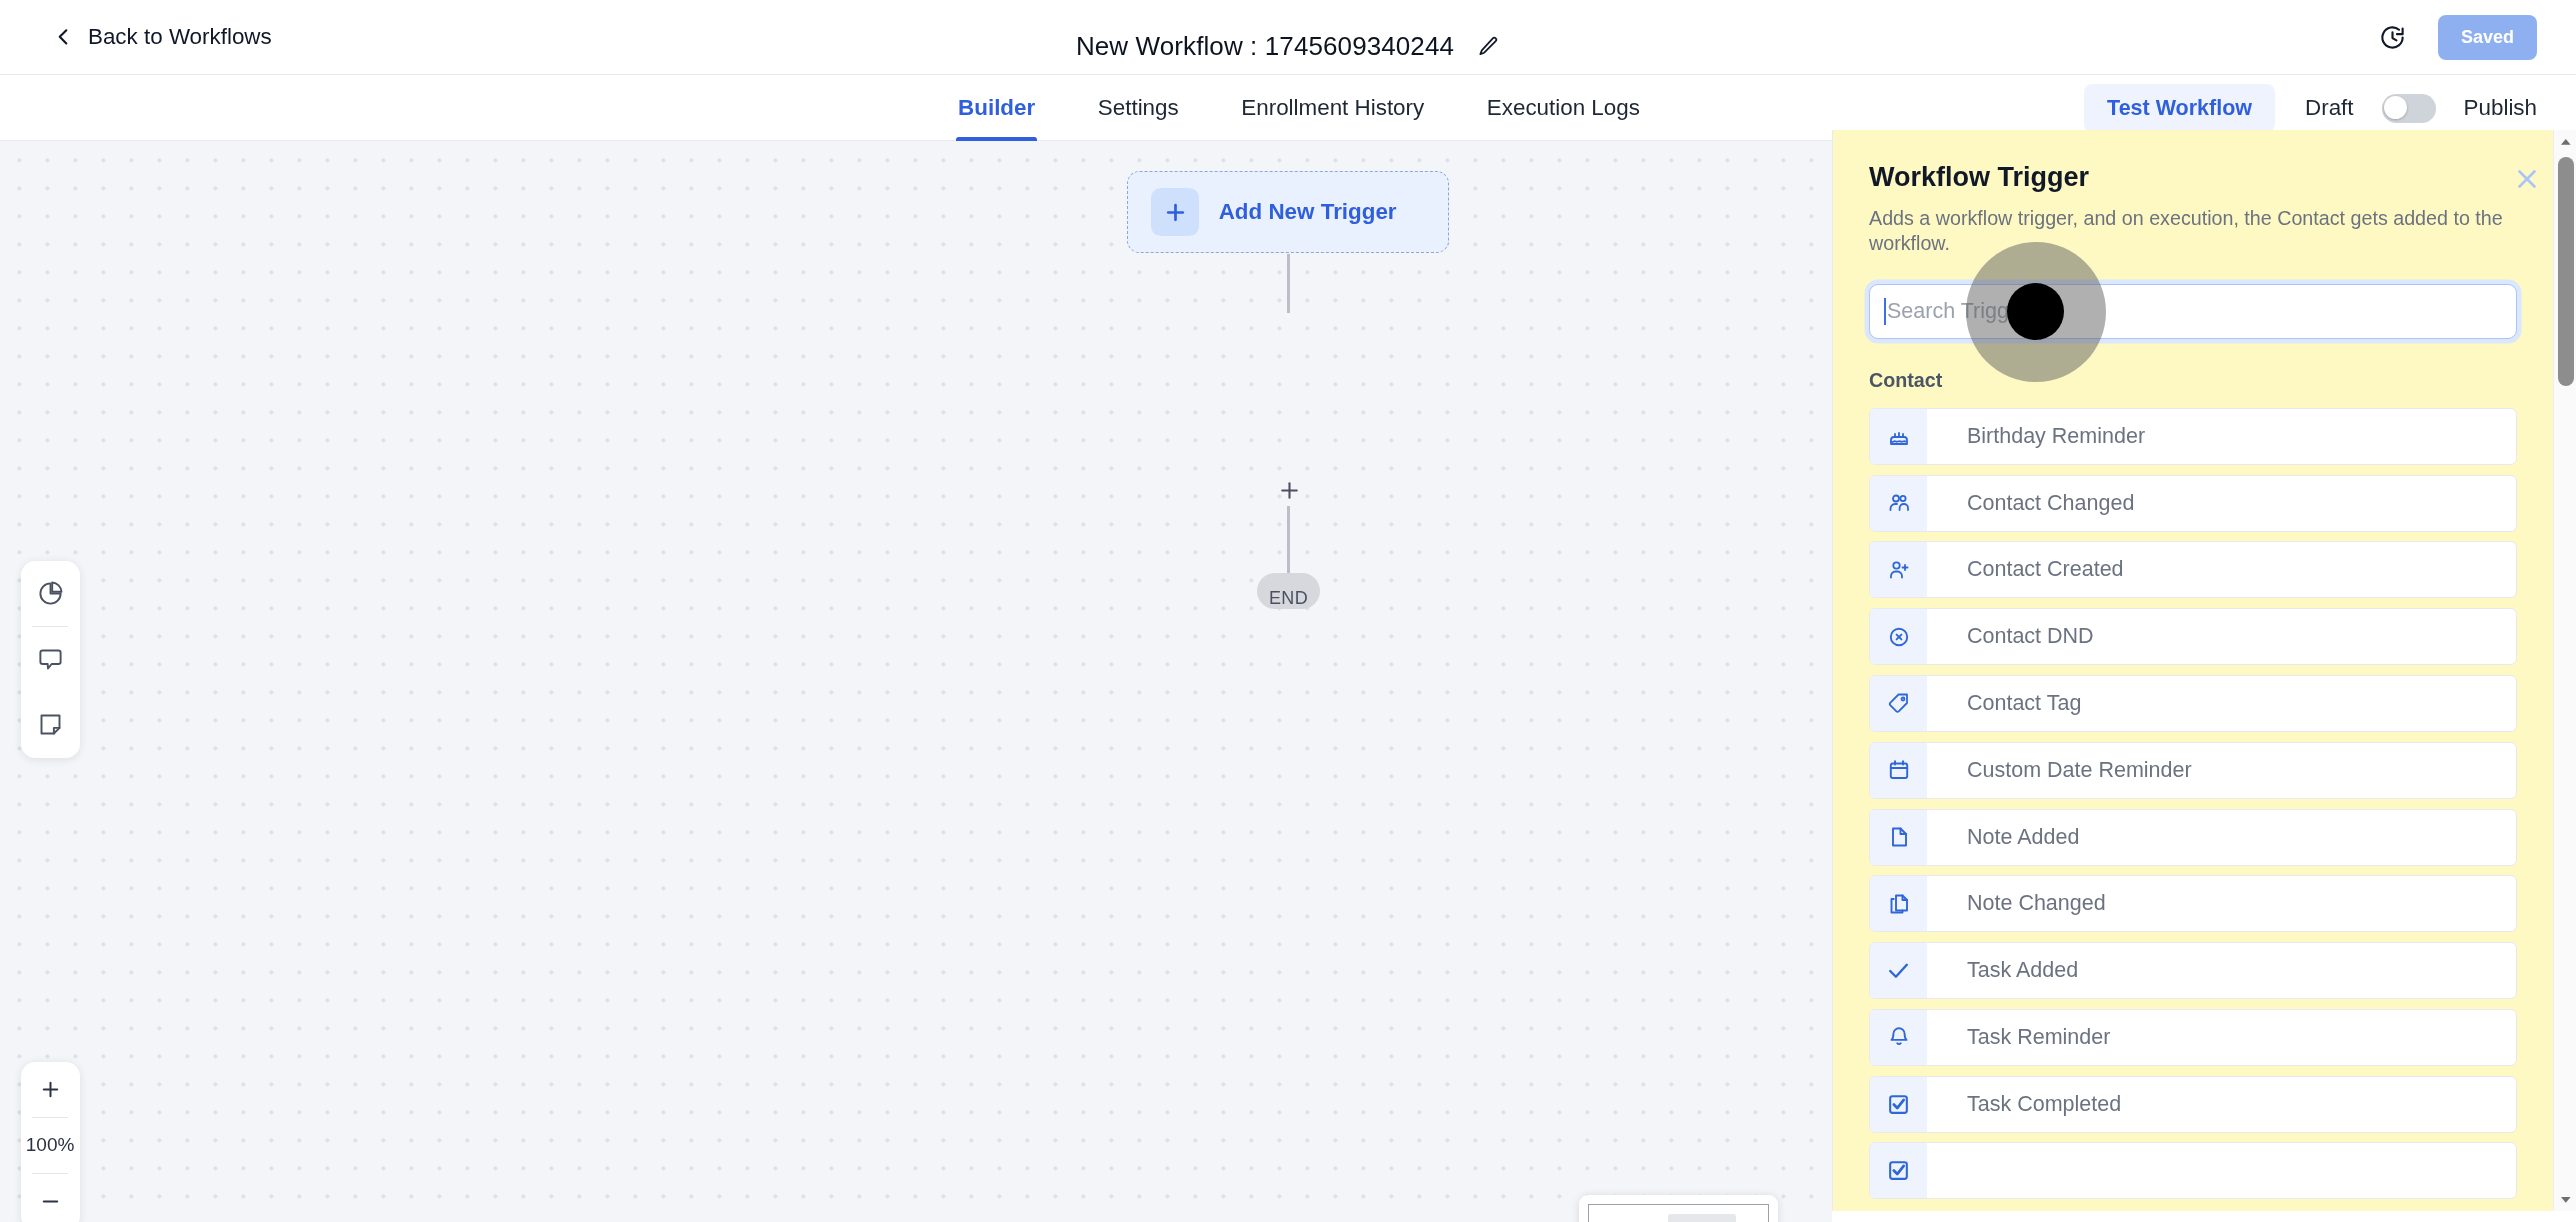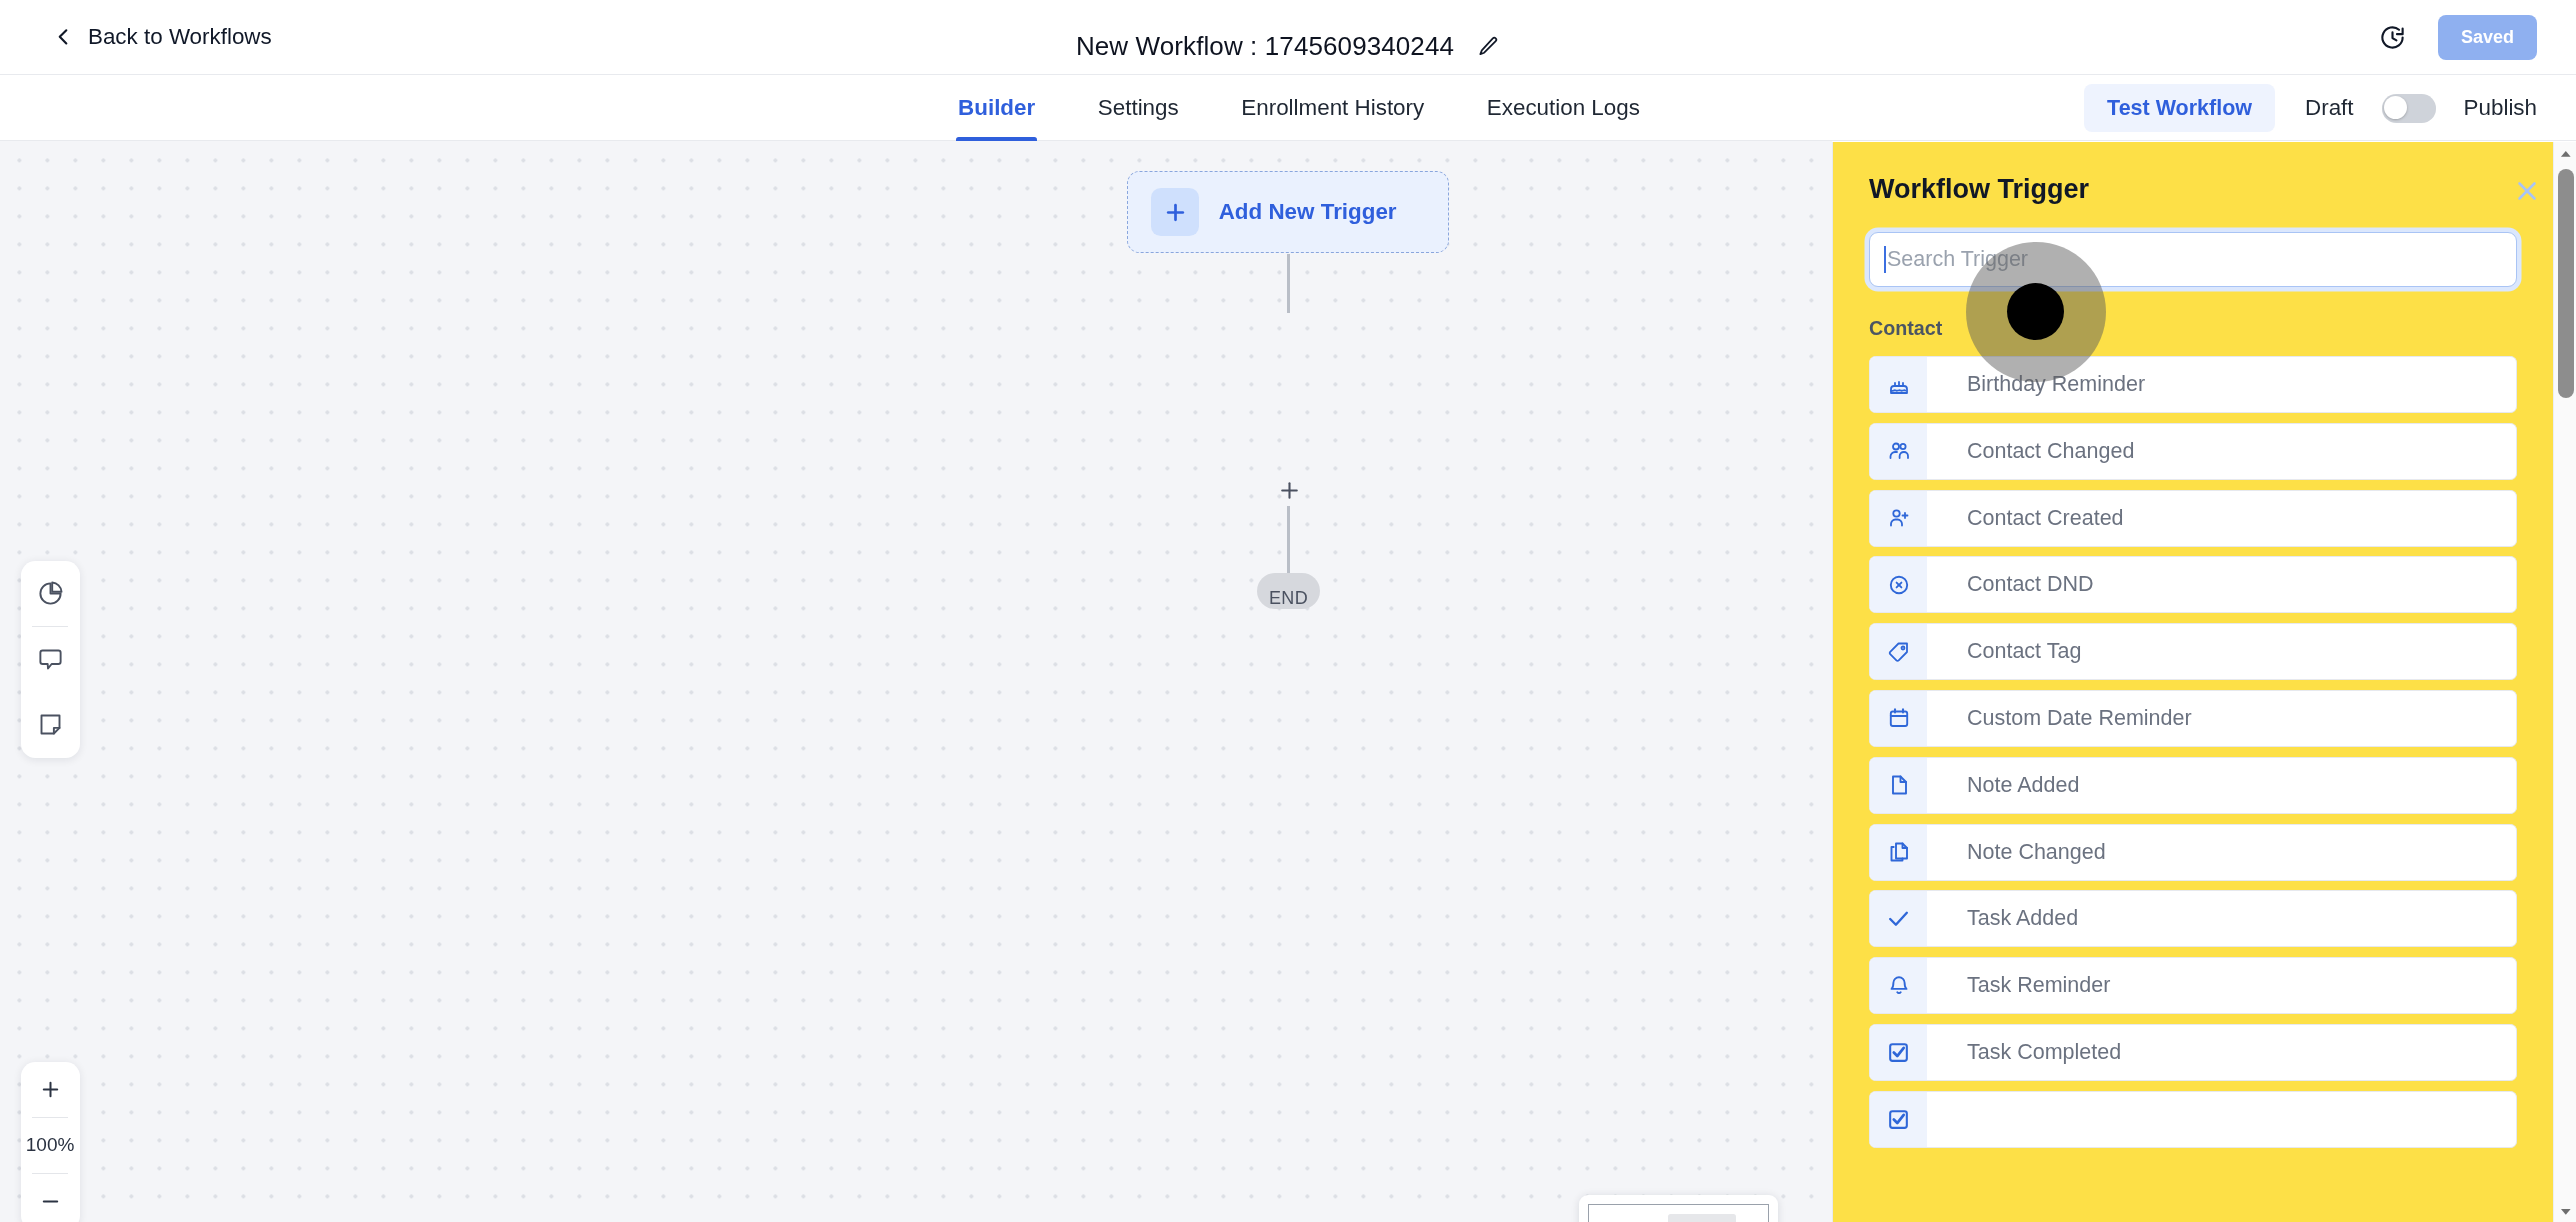--- a/index.html
+++ b/index.html
@@ -143,22 +143,22 @@
   }
   .minimap-view {
     position: relative; width: 100%; height: 100%;
     border: 1.8px solid #9aa1ab; background: #fff;
   }
   .mm-block-a { position: absolute; right: 32px; top: 9px; width: 68px; height: 19.7px;
     background: #e6e7ea; border-radius: 2.7px; }
 
   
   .panel {
-    position: absolute; top: 142px; right: 0; width: 744px; height: 1081px;
-    background: #fde047; border-left: 0.9px solid #e8eaee; overflow: hidden;
+    position: absolute; top: 130px; right: 0; width: 744px; height: 1081px;
+    background: #fef9c3; border-left: 0.9px solid #e8eaee; overflow: hidden;
   }
   .panel-inner { position: absolute; inset: 0 23px 0 0; }
   .panel-head { padding: 32px 36px 0 36px; }
   .panel-title { font-size: 27px; font-weight: 700; color: #111827; }
   .panel-sub { margin-top: 12.5px; font-size: 19.7px; color: #6b7280; line-height: 1.3; }
   .panel-close {
     position: absolute; right: 34px; top: 34px; width: 30px; height: 30px;
     cursor: pointer;
   }
   .search-wrap { padding: 27px 36px 0 36px; }
@@ -336,20 +336,21 @@
 
       </div>
     </div>
   </div>
 
   <div class="panel">
     <div class="panel-inner">
 
       <div class="panel-head">
         <div class="panel-title">Workflow Trigger</div>
+        <div class="panel-sub">Adds a workflow trigger, and on execution, the Contact gets added to the workflow.</div>
       </div>
 
       <div class="search-wrap">
         <div class="search-box">
           <div class="search-caret"></div>
           <span class="search-placeholder">Search Trigger</span>
         </div>
       </div>
 
       <div class="group-label">Contact</div>

